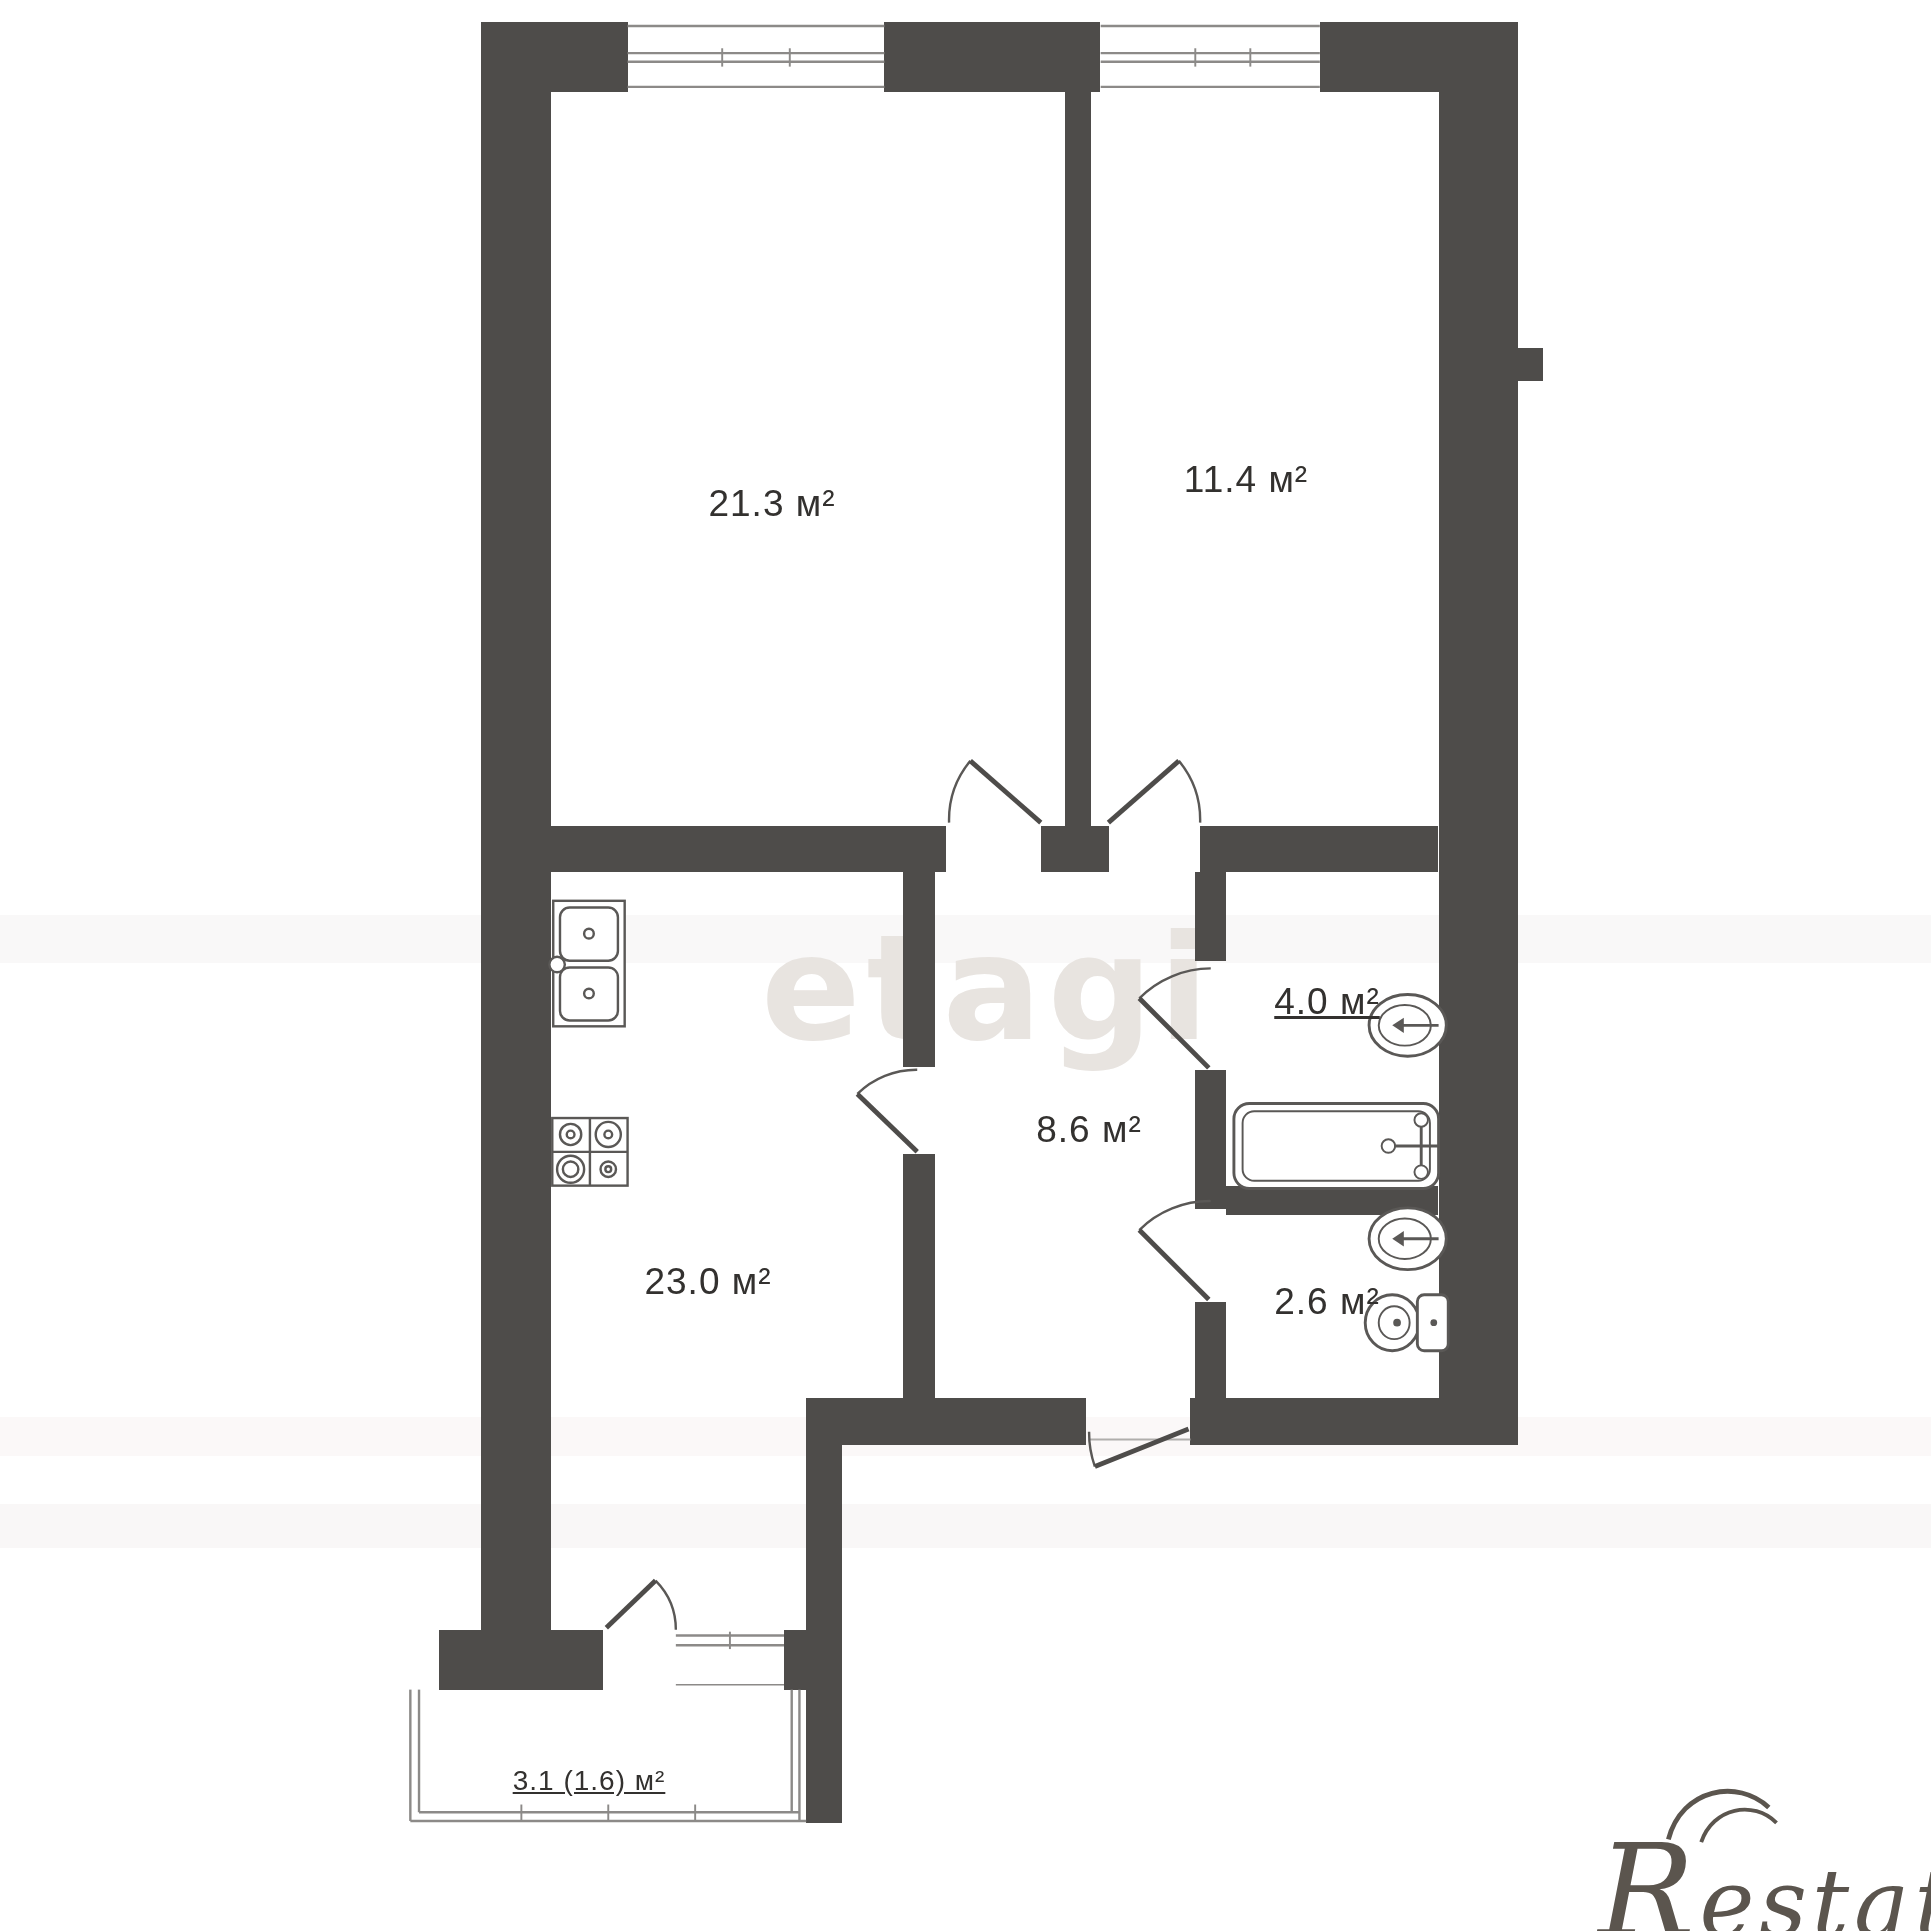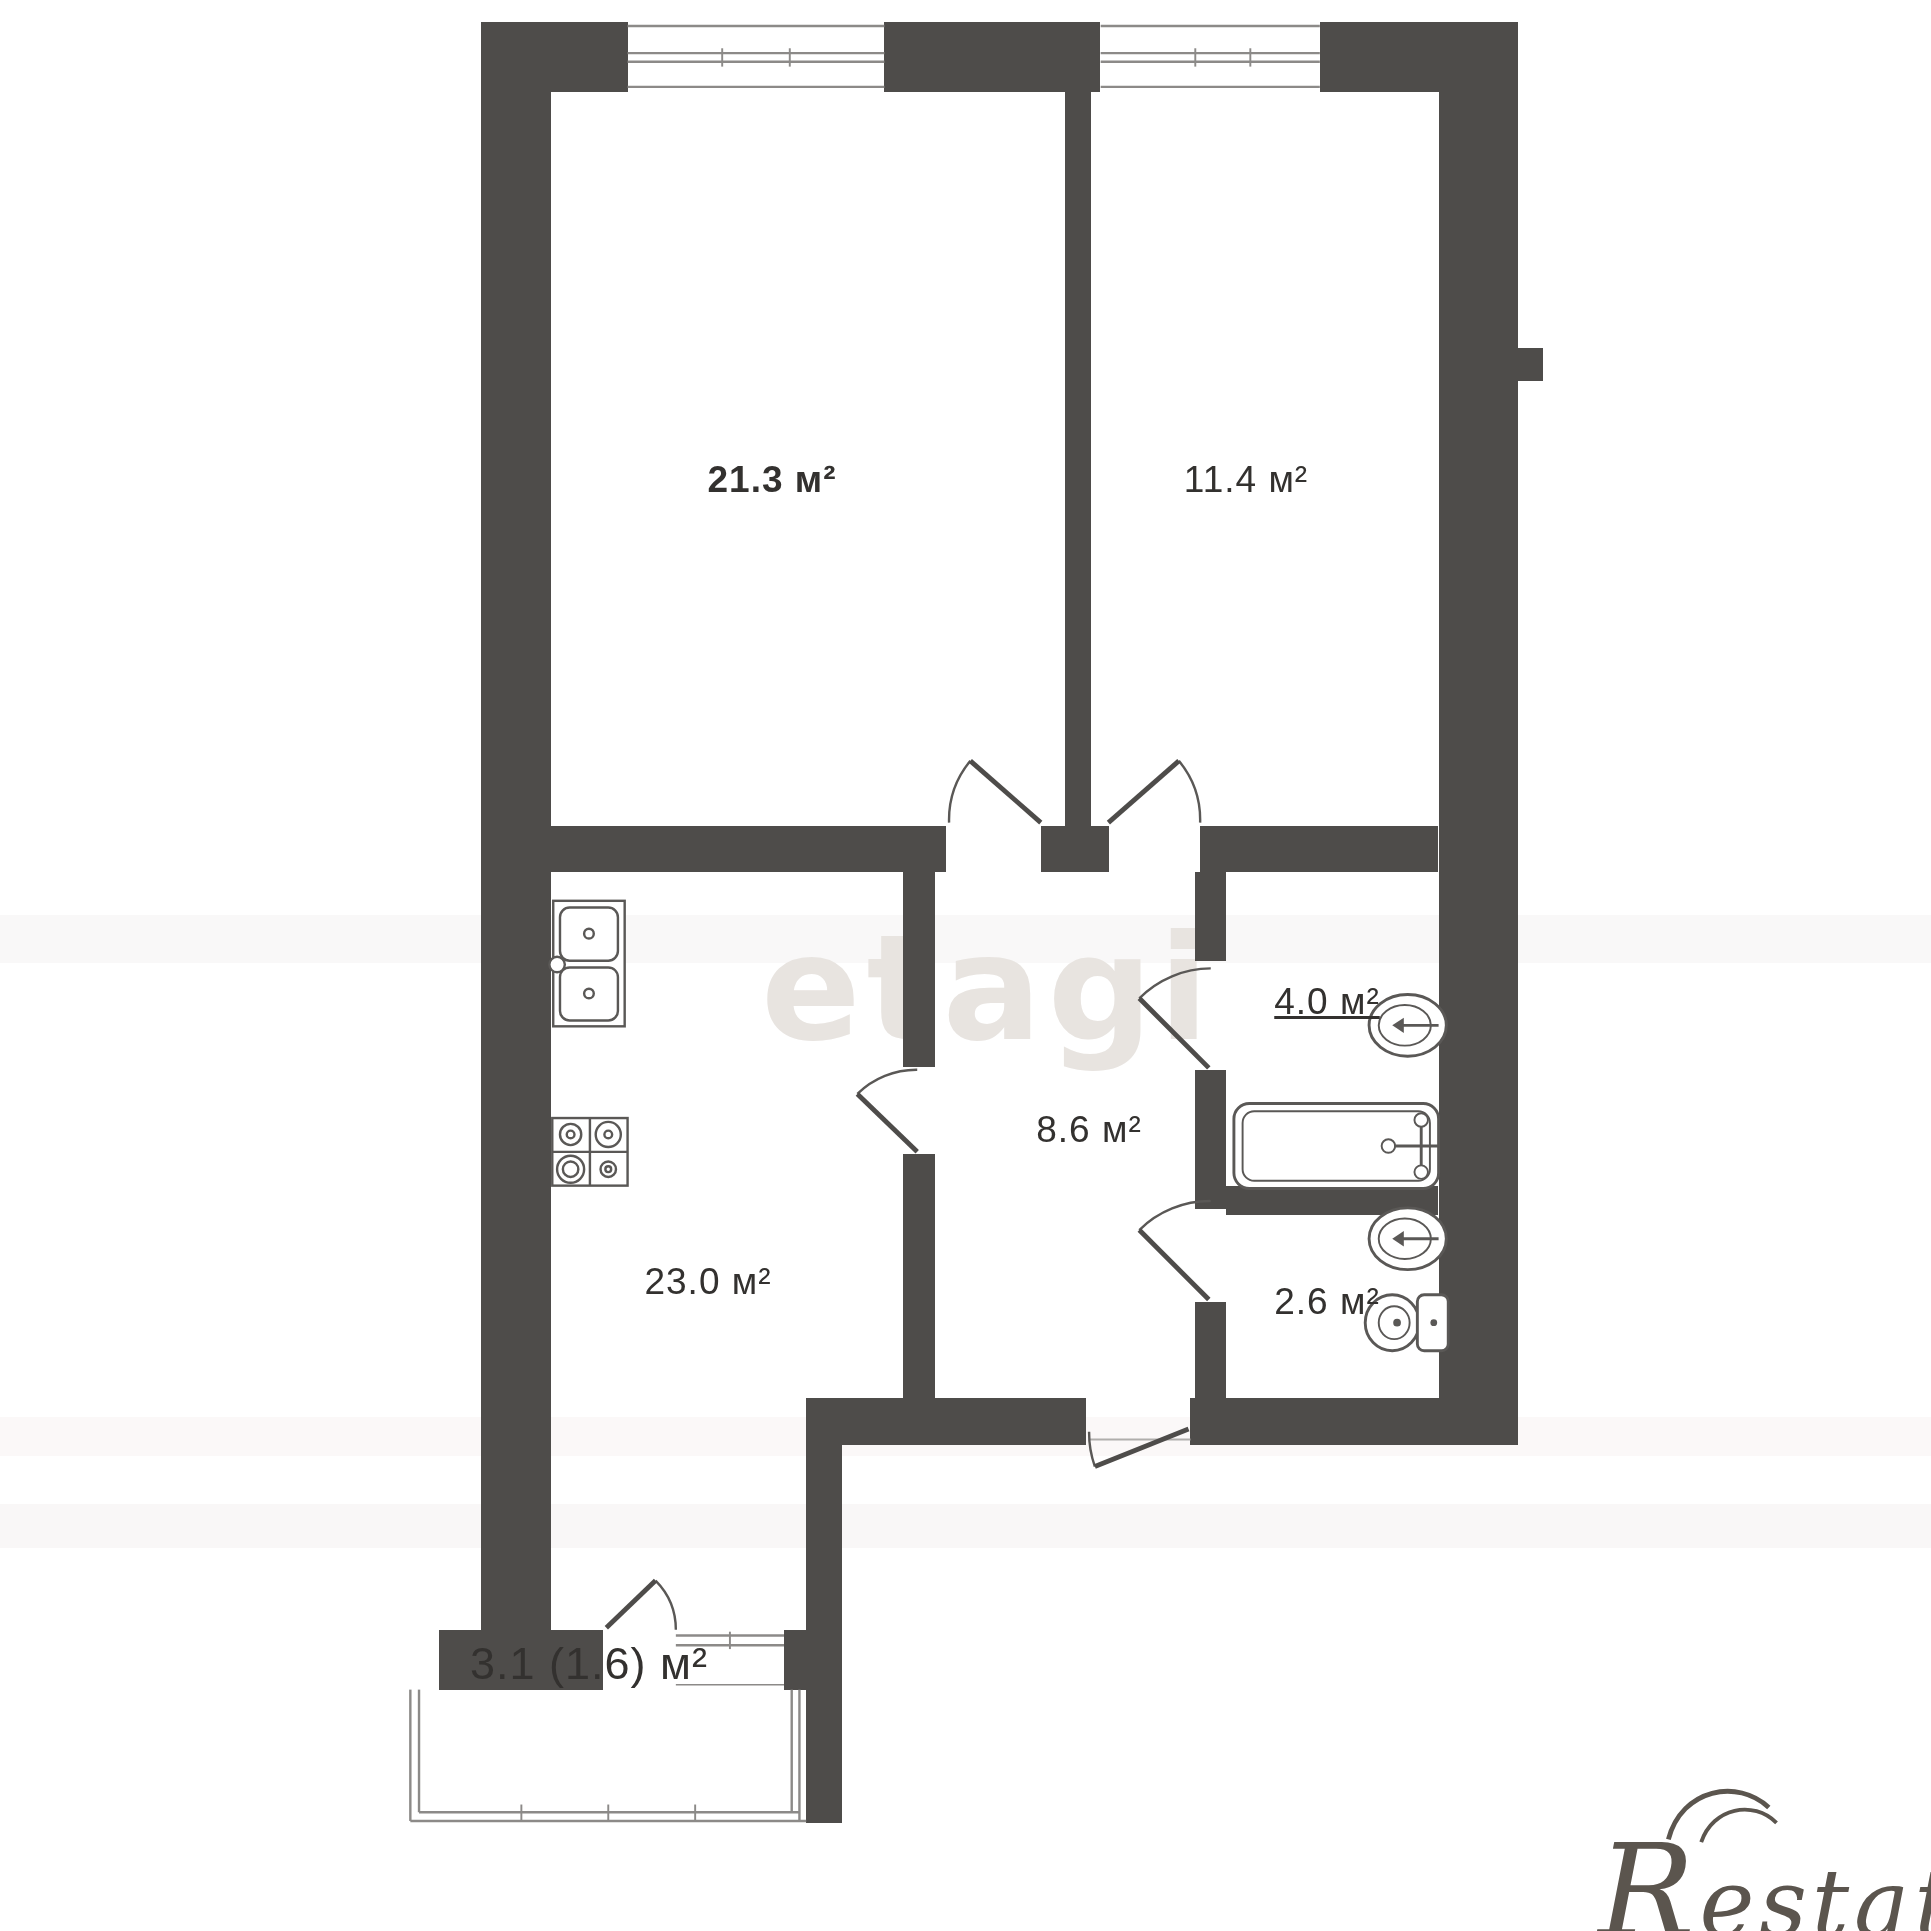--- a/index.html
+++ b/index.html
@@ -183,23 +183,23 @@
       <rect x="1468" y="1341" width="32" height="58" rx="7" stroke-width="3"></rect>
       <circle cx="1485" cy="1370" r="3.5" fill="#5a5856" stroke="none"></circle>
     </g>
 
     <g fill="none" stroke="#5b554e">
       <path d="M1728,1905 C1742,1852 1800,1842 1832,1872" stroke-width="5"></path>
       <path d="M1762,1908 C1774,1872 1816,1864 1840,1888" stroke-width="4"></path>
     </g>
   </svg>
 
-  <div class="room-label" style="left:772px;top:480px;font-weight:bold;">21.3 м²</div>
+  <div class="room-label" style="left:772px;top:504px;">21.3 м²</div>
   <div class="room-label" style="left:1246px;top:480px;">11.4 м²</div>
   <div class="room-label" style="left:708px;top:1282px;">23.0 м²</div>
   <div class="room-label" style="left:1089px;top:1130px;">8.6 м²</div>
   <div class="room-label" style="left:1327px;top:1002px;text-decoration:underline;">4.0 м²</div>
   <div class="room-label" style="left:1327px;top:1287px;margin-top:15px;">2.6 м²</div>
-  <div class="room-label" style="left:589px;top:1664px;font-size:45px;">3.1 (1.6) м²</div>
+  <div class="room-label" style="left:589px;top:1781px;font-size:28px;text-decoration:underline;">3.1 (1.6) м²</div>
 
   <div class="wm-restate">Restate</div>
 </div>
 
 
 </body></html>

